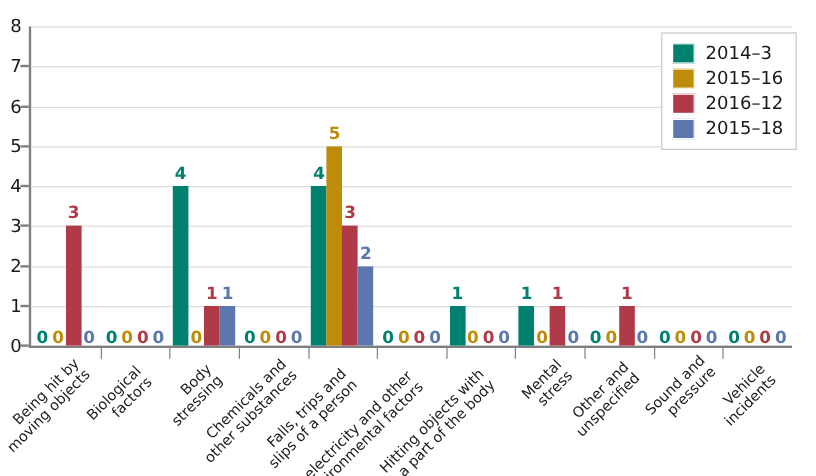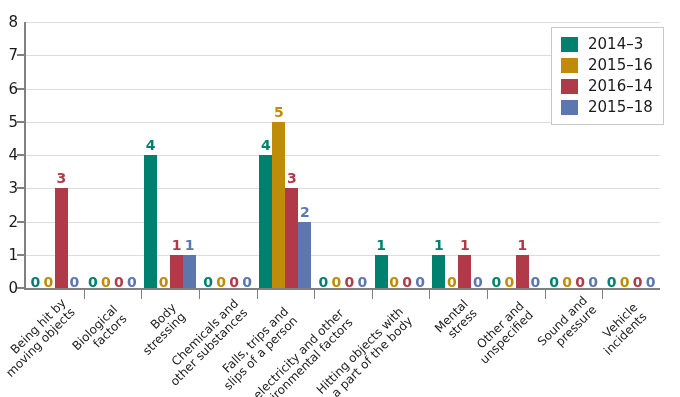--- a/index.html
+++ b/index.html
@@ -276,21 +276,21 @@
         <div class="legend-row">
           <div class="legend-swatch" style="background: rgb(0, 128, 110);"></div>
           <div class="legend-text">2014–3</div>
         </div>
         <div class="legend-row">
           <div class="legend-swatch" style="background: rgb(191, 140, 10);"></div>
           <div class="legend-text">2015–16</div>
         </div>
         <div class="legend-row">
           <div class="legend-swatch" style="background: rgb(176, 58, 72);"></div>
-          <div class="legend-text">2016–14</div>
+          <div class="legend-text">2016–12</div>
         </div>
         <div class="legend-row">
           <div class="legend-swatch" style="background: rgb(91, 119, 174);"></div>
           <div class="legend-text">2015–18</div>
         </div>
       </div>
   </div>
 
 </div>
 

